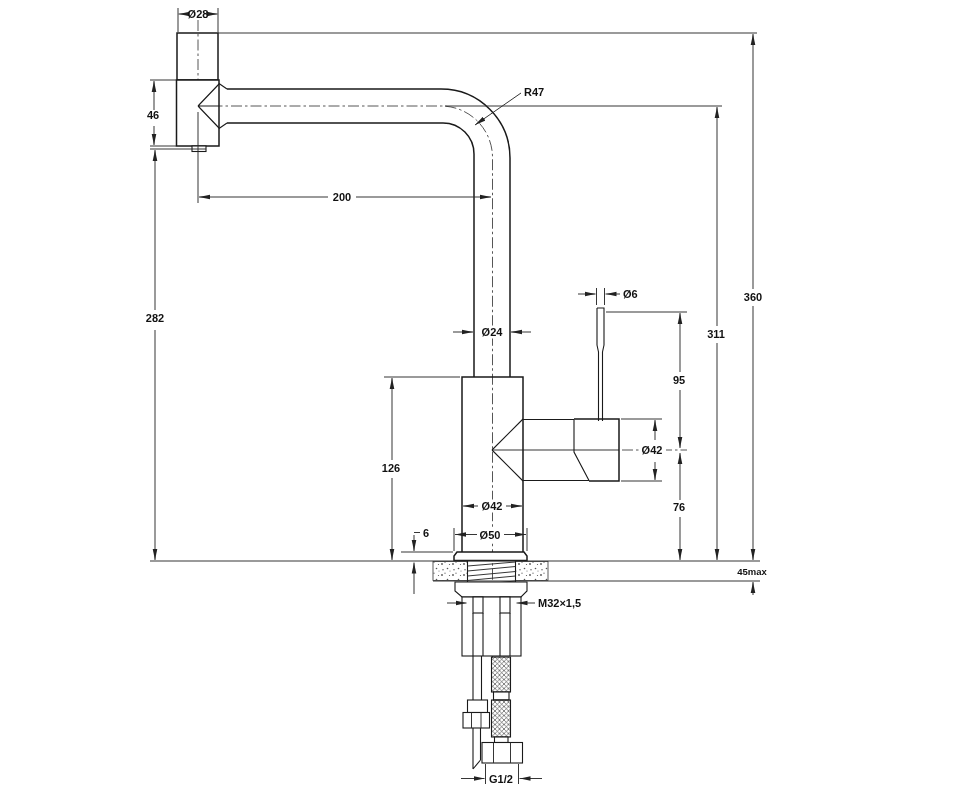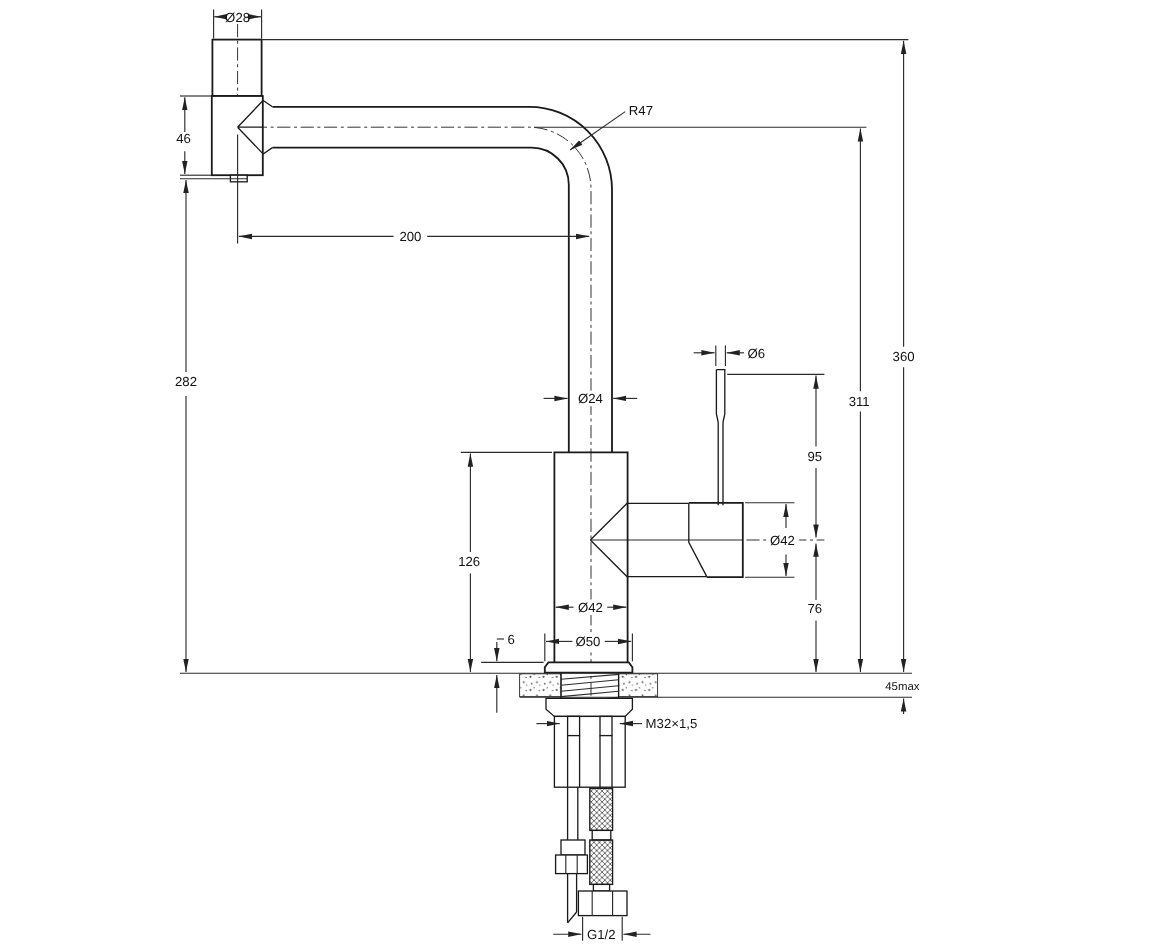--- a/index.html
+++ b/index.html
@@ -1,16 +1,16 @@
 <!DOCTYPE html>
 <html><head>
 <meta charset="utf-8">
 <style>
   html,body{margin:0;padding:0;background:#ffffff;}
-  .stage{position:relative;width:884px;height:789px;background:#ffffff;overflow:hidden;}
+  .stage{position:relative;width:884px;height:789px;background:#ffffff;overflow:hidden;font-weight:bold;}
   svg{display:block;}
   .ol{stroke:#1a1a1a;stroke-width:1.5;fill:none;stroke-linejoin:miter;}
   .olf{stroke:#1a1a1a;stroke-width:1.5;fill:#ffffff;}
   .ol2{stroke:#1a1a1a;stroke-width:1.1;fill:none;}
   .ol2f{stroke:#1a1a1a;stroke-width:1.1;fill:#ffffff;}
   .dm{stroke:#2b2b2b;stroke-width:0.95;fill:none;}
   .ct{stroke:#2b2b2b;stroke-width:0.8;fill:none;stroke-dasharray:11 3 2.5 3;}
   .bg{fill:#ffffff;stroke:none;}
   .lbl{font-family:"Liberation Sans","DejaVu Sans",sans-serif;font-size:11px;fill:#111;}
   .lbl.sm{font-size:9.5px;}

